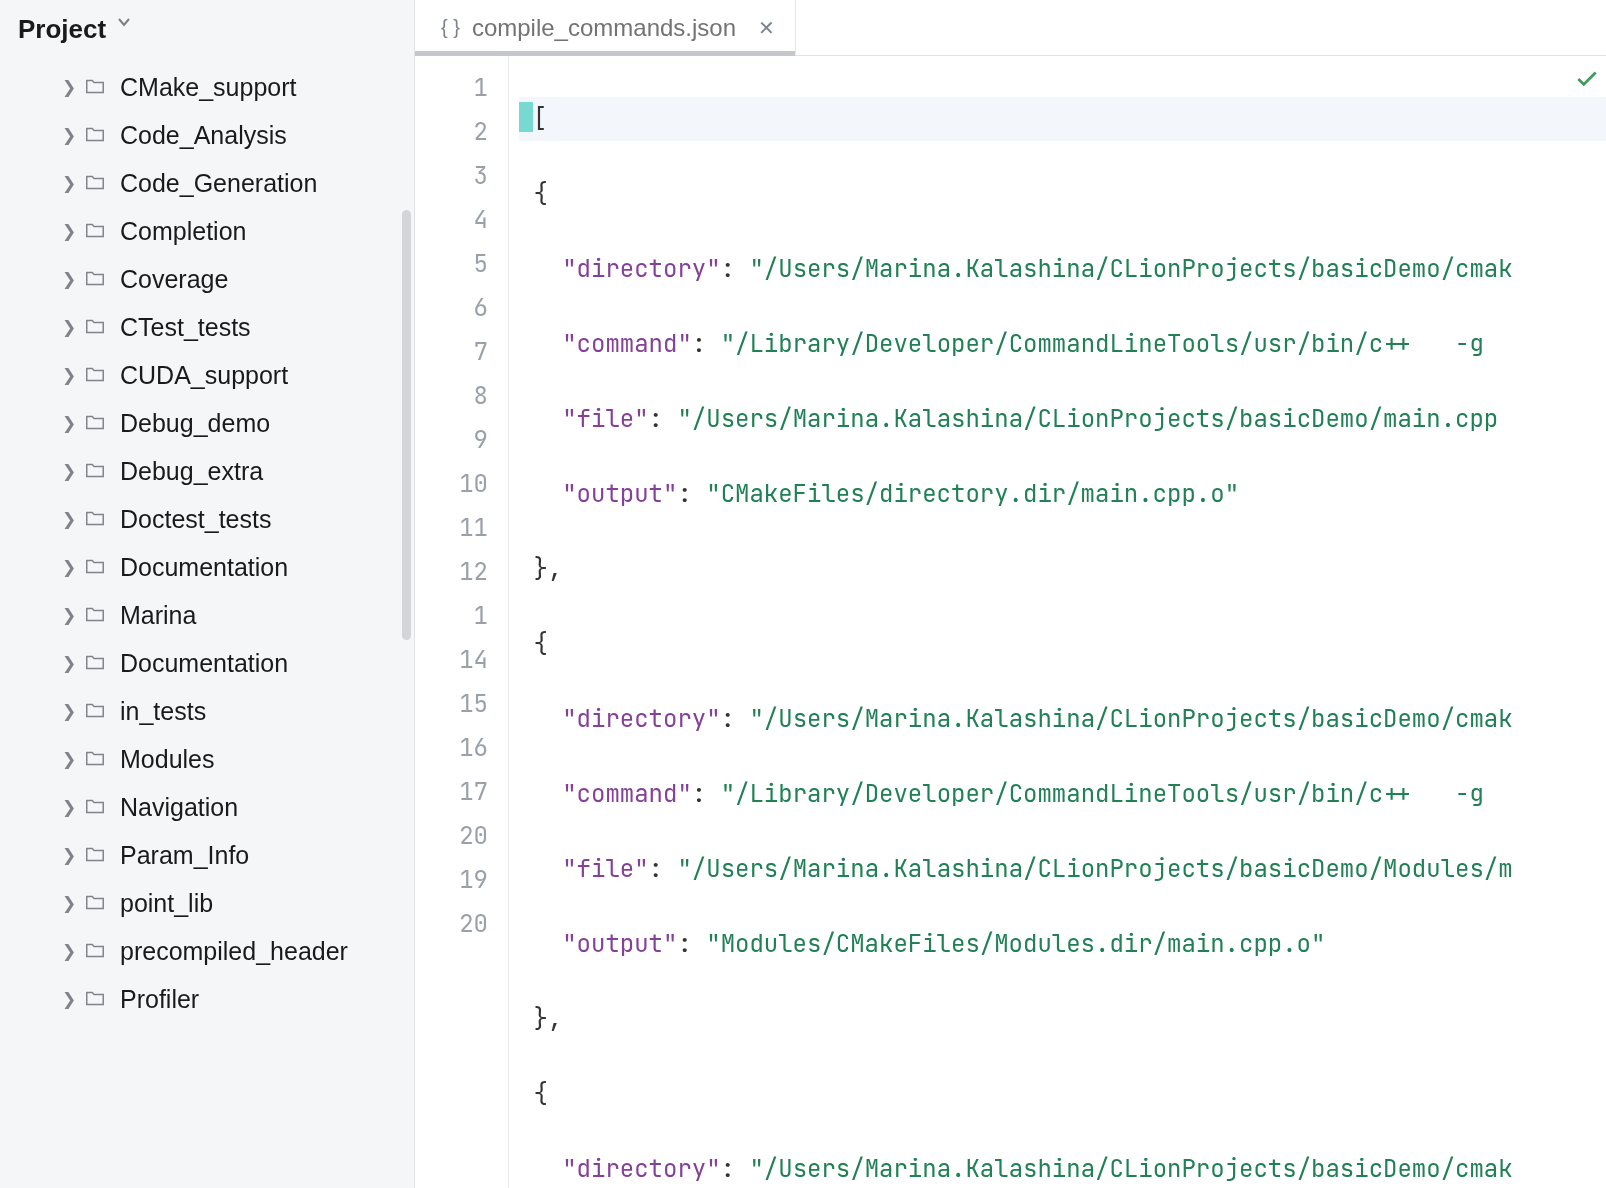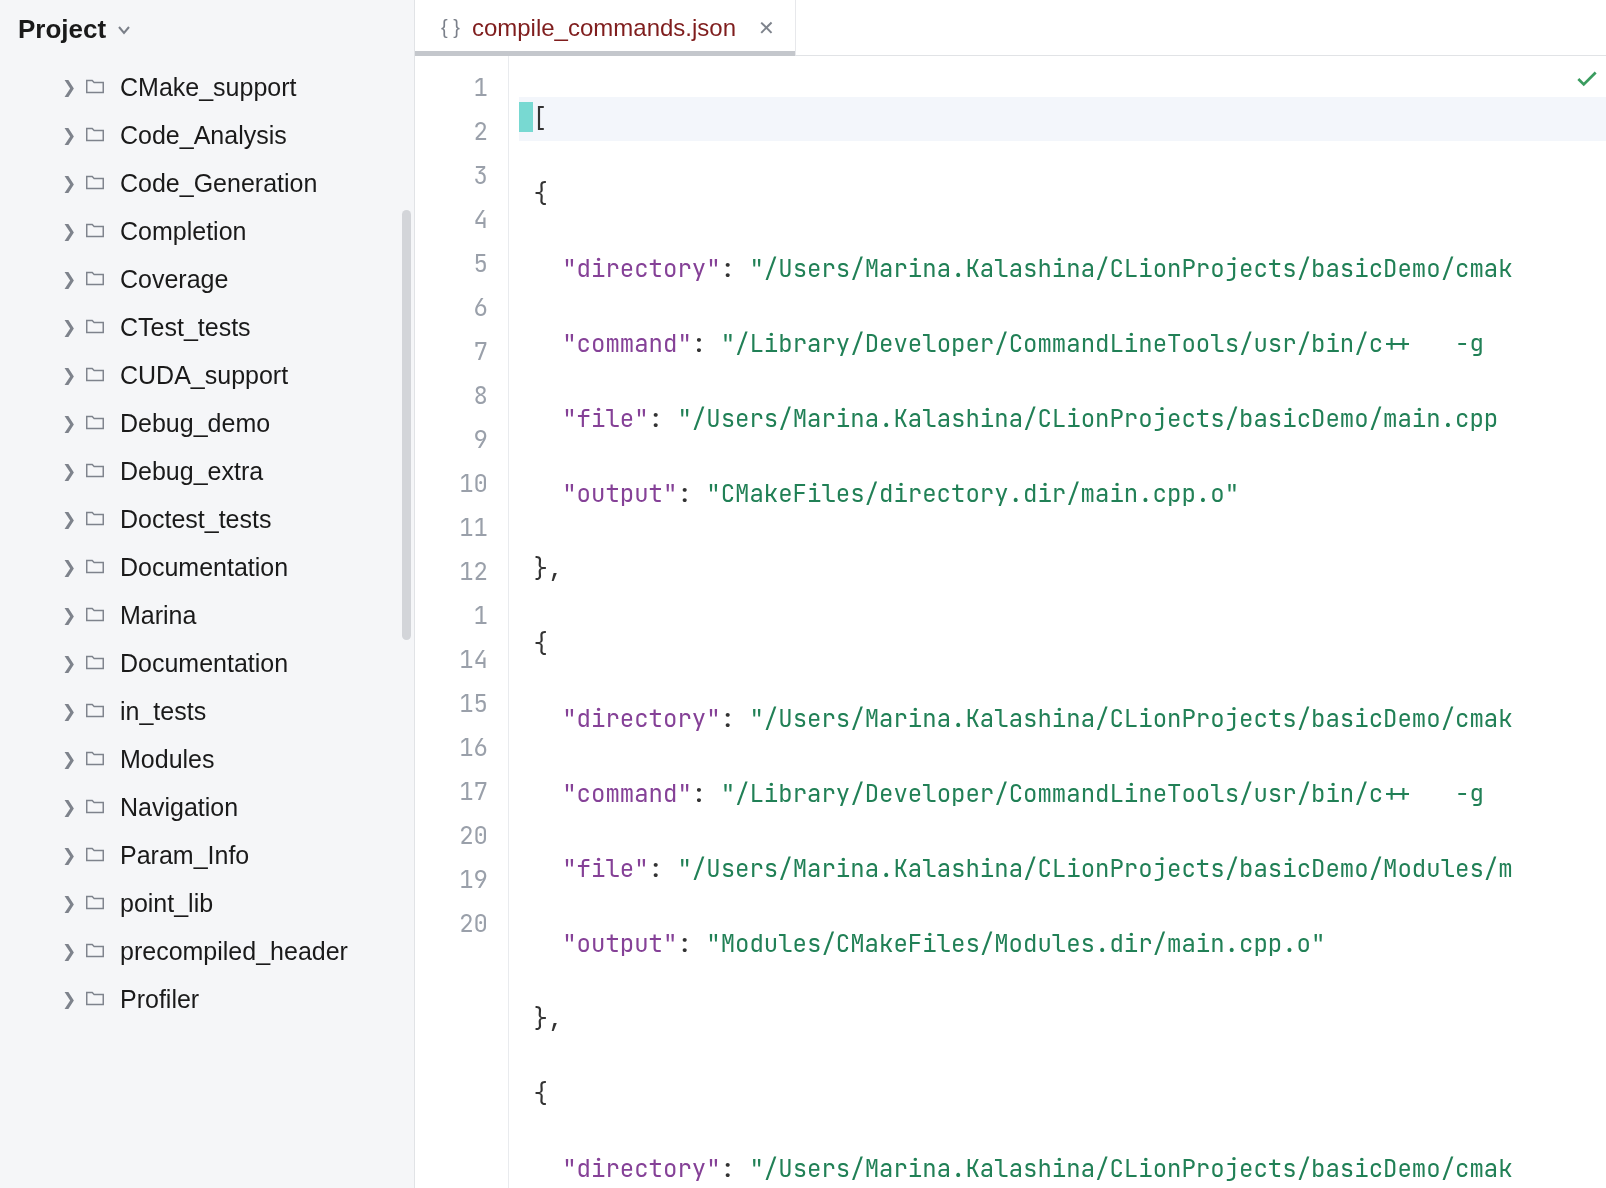--- a/index.html
+++ b/index.html
@@ -1,34 +1,34 @@
 <!DOCTYPE html>
 <html><head>
 <meta charset="utf-8">
 <style>
 * { box-sizing: border-box; margin: 0; padding: 0; }
 html, body { width: 1606px; height: 1188px; font-family: -apple-system, BlinkMacSystemFont, "Segoe UI", Arial, sans-serif; background: #fff; overflow: hidden; }
 .app { display: grid; grid-template-columns: 415px 1fr; grid-template-rows: 1fr 170px; height: 100%; }
 
 
 .sidebar { grid-row: 1; grid-column: 1; background: #f5f6f8; border-right: 1px solid #e1e3e6; position: relative; }
-.sidebar-header { display: flex; align-items: center; padding: 14px 18px; font-size: 26px; font-weight: 600; color: #1a1a1a; }
+.sidebar-header { display: flex; padding: 14px 18px; font-size: 26px; font-weight: 600; color: #1a1a1a; }
 .sidebar-header .chev { margin-left: 10px; color: #7a7f88; }
 .tree { padding: 4px 0 20px 0; overflow: hidden; }
 .tree-row { display: flex; align-items: center; height: 48px; padding-left: 58px; font-size: 25px; color: #1a1a1a; white-space: nowrap; }
 .tree-row .arrow { width: 22px; color: #7e838c; display: inline-flex; justify-content: center; font-size: 17px; }
 .tree-row .folder { width: 26px; margin: 0 10px 0 4px; color: #7e838c; display: inline-flex; }
 .sidebar .scroll-thumb { position: absolute; right: 3px; top: 210px; width: 9px; height: 430px; background: #c0c3c8; border-radius: 5px; opacity: 0.65; }
 
 
 .editor { grid-row: 1; grid-column: 2; display: flex; flex-direction: column; min-width: 0; }
 .tabs { display: flex; align-items: center; height: 56px; border-bottom: 1px solid #e1e3e6; }
 .tab { display: flex; align-items: center; height: 100%; padding: 0 20px 0 26px; border-right: 1px solid #e7e8eb; position: relative; }
 .tab .json-icon { color: #7b808a; font-size: 20px; margin-right: 12px; }
-.tab .tab-name { font-size: 24px; color: #7f1d1d; }
+.tab .tab-name { font-size: 24px; color: #737373; }
 .tab .close { margin-left: 22px; color: #7e838c; font-size: 20px; }
 .tab .underline { position: absolute; bottom: -1px; left: 0; right: 0; height: 5px; background: #c4c7cc; }
 
 .code-area { position: relative; flex: 1; display: flex; font-family: "JetBrains Mono", "SF Mono", Menlo, Consolas, monospace; font-size: 24px; overflow: hidden; }
 .gutter { width: 94px; text-align: right; padding: 10px 20px 10px 0; color: #9aa0aa; background: #fff; border-right: 1px solid #e9ebee; user-select: none; }
 .gutter .gl { height: 44px; line-height: 44px; }
 .code { flex: 1; padding: 10px 0 10px 10px; white-space: pre; min-width: 0; overflow: hidden; }
 .code .cl { height: 44px; line-height: 44px; }
 .cl.highlight { background: #f3f6fb; }
 .caret-box { display: inline-block; background: #78d9d2; width: 14px; height: 30px; position: relative; top: 5px; }

